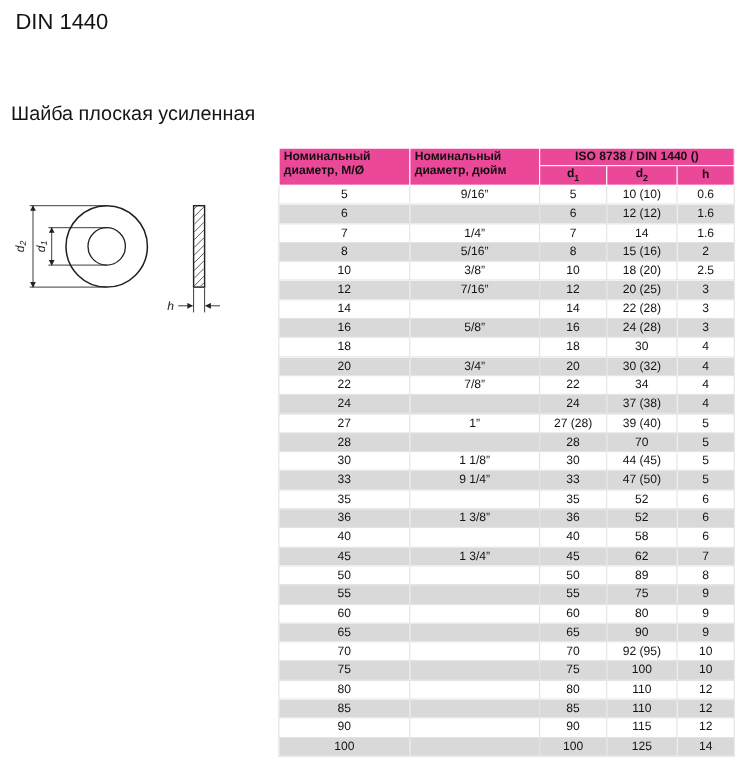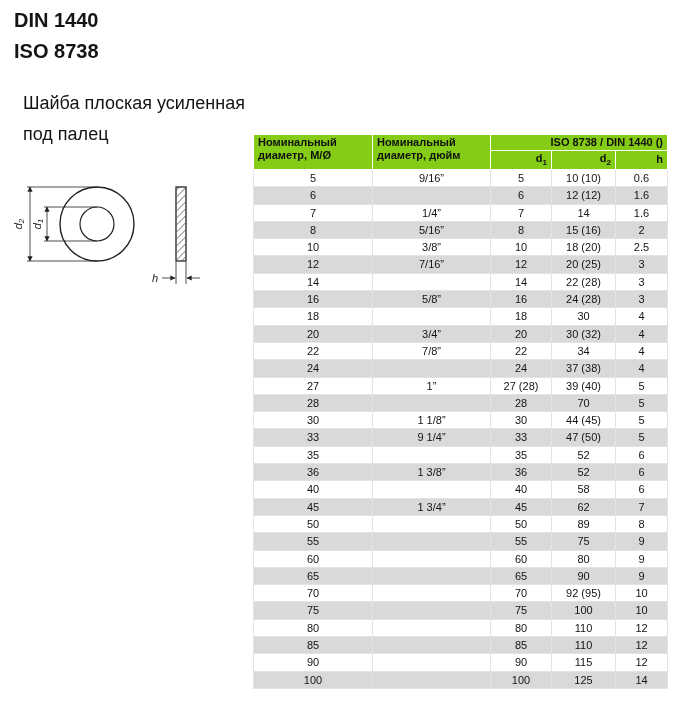--- a/index.html
+++ b/index.html
@@ -1,60 +1,58 @@
 <!DOCTYPE html>
 <html><head>
 <meta charset="utf-8">
 <style>
   html,body{margin:0;padding:0;}
   body{
     width:674px;height:703px;background:#ffffff;position:relative;overflow:hidden;
     font-family:"Liberation Sans",sans-serif;color:#141414;
   }
   .titles{position:absolute;left:14px;top:5px;}
-  .title{font-size:20px;font-weight:bold;line-height:31px;}
-  .subtitles{position:absolute;left:23px;top:88px;}
+  .title{font-size:20px;font-weight:normal;line-height:31px;}
+  .subtitles{position:absolute;left:10px;top:88px;}
   .subtitle{font-size:18px;font-weight:normal;line-height:31px;}
 
   .drawing{position:absolute;left:0px;top:170px;}
   .dim-label{font-size:11px;font-style:italic;fill:#222;}
   .dim-sub{font-size:8px;}
 
   table.spec{
     position:absolute;left:253px;top:134px;
     border-collapse:collapse;table-layout:fixed;
   }
   table.spec th{
-    background:#84cc16;border:1px solid #ffffff;
+    background:#ec4899;border:1px solid #ffffff;
     font-size:11px;font-weight:bold;line-height:1.2;
     padding:1px 4px;color:#101010;
   }
   table.spec th.left{text-align:left;vertical-align:top;}
-  table.spec th.center{text-align:right;vertical-align:middle;}
+  table.spec th.center{text-align:center;vertical-align:middle;}
   table.spec th sub{font-size:8px;}
   table.spec td{
     border:1px solid #e3e3e3;
     font-size:11px;text-align:center;
     height:16.3px;line-height:16.3px;padding:0 2px;
     white-space:nowrap;overflow:hidden;
   }
   table.spec tbody tr:nth-child(even) td{background:#d9d9d9;}
   table.spec tbody tr:nth-child(odd) td{background:#ffffff;}
 </style>
 </head>
 <body>
 
 <div class="titles">
   <div class="title">DIN 1440</div>
-  <div class="title">ISO 8738</div>
 </div>
 
 <div class="subtitles">
   <div class="subtitle">Шайба плоская усиленная</div>
-  <div class="subtitle">под палец</div>
 </div>
 
 <svg class="drawing" width="230" height="135" viewBox="0 0 230 135">
   <defs>
     <marker id="arr" viewBox="0 0 10 10" refX="9" refY="5" markerWidth="6.5" markerHeight="6.5" orient="auto-start-reverse">
       <path d="M0,0 L10,5 L0,10 z" fill="#222"></path>
     </marker>
   </defs>
 
   <g>

